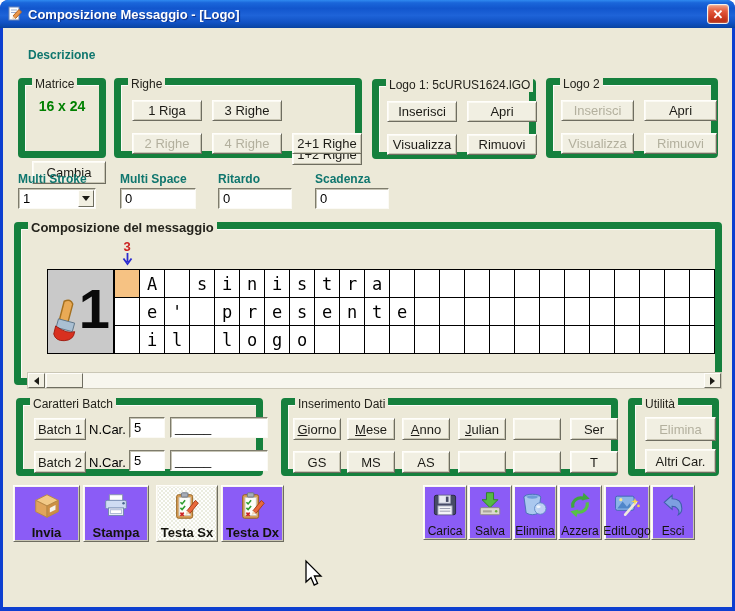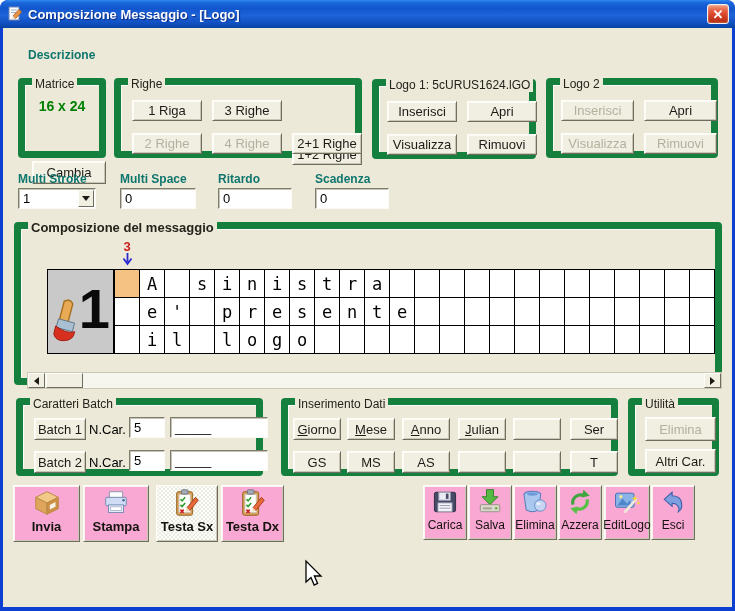--- a/index.html
+++ b/index.html
@@ -90,25 +90,25 @@
     display:flex; align-items:center; justify-content:center; overflow:hidden;}
   .gcell.cursor{background:#f6c283;}
   .scrollbar{position:absolute; background:#f7f6ee; border:1px solid #cac7b6;}
   .sb-btn{position:absolute; top:0; bottom:0; width:17px; background:#f1efe2;
     border:1px solid; border-color:#fffefb #6e6d60 #6e6d60 #fffefb;
     display:flex; align-items:center; justify-content:center;}
   .sb-left{left:0}.sb-right{right:0}
   .sb-thumb{position:absolute; left:18px; top:0; bottom:0; width:37px; background:#f1efe2;
     border:1px solid; border-color:#fffefb #6e6d60 #6e6d60 #fffefb;}
   .tbtn{
-    position:absolute; background:#f9a8d4;
+    position:absolute; background:#8b5cf6;
     border:1px solid; border-color:#fffefb #6e6d60 #6e6d60 #fffefb;
     box-shadow:inset 1px 1px 0 #f7f6ee, inset -1px -1px 0 #c9c6b4;
     display:flex; flex-direction:column; align-items:center; justify-content:flex-end;
-    padding-bottom:7px; cursor:default;
+    padding-bottom:1px; cursor:default;
   }
   .tbtn .ticon{flex:1; display:flex; align-items:center; justify-content:center;}
   .tbtn .tlabel{font-size:13px; font-weight:bold; color:#14130e; white-space:nowrap;}
   .tbtn.small .tlabel{font-size:12px; font-weight:normal;}
   .tbtn.sel{
     background-image:repeating-conic-gradient(#fefefe 0% 25%, #ebece0 0% 50%);
     background-size:4px 4px;
   }
   .mouse-cursor{position:absolute; left:300px; top:559px; pointer-events:none;}
   .ak u{text-decoration:underline;}

